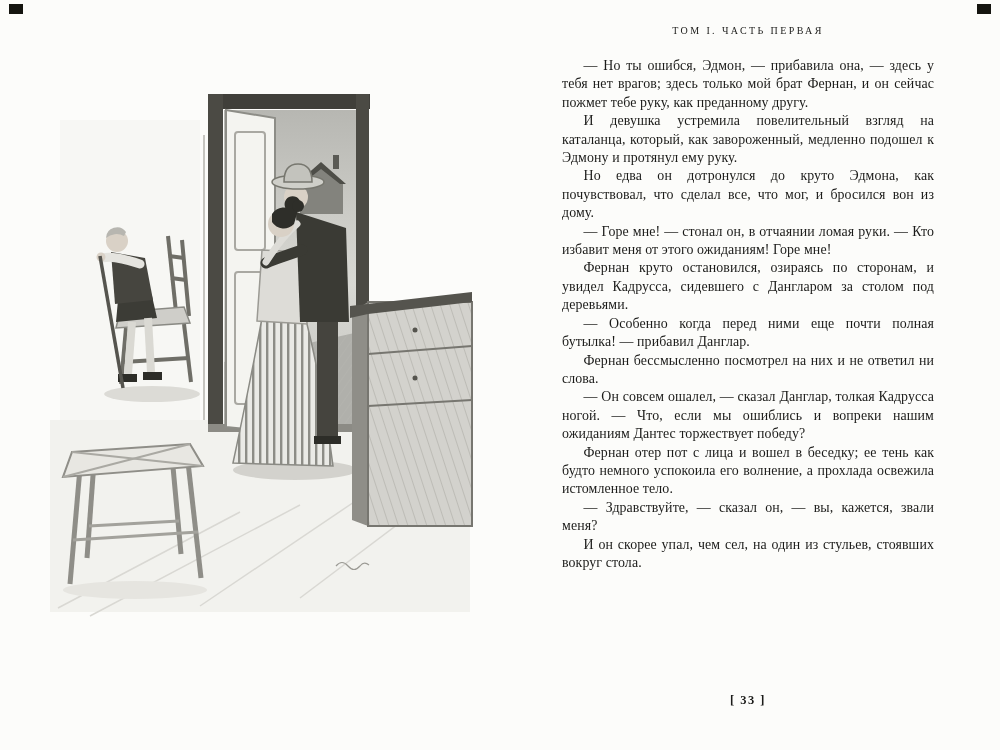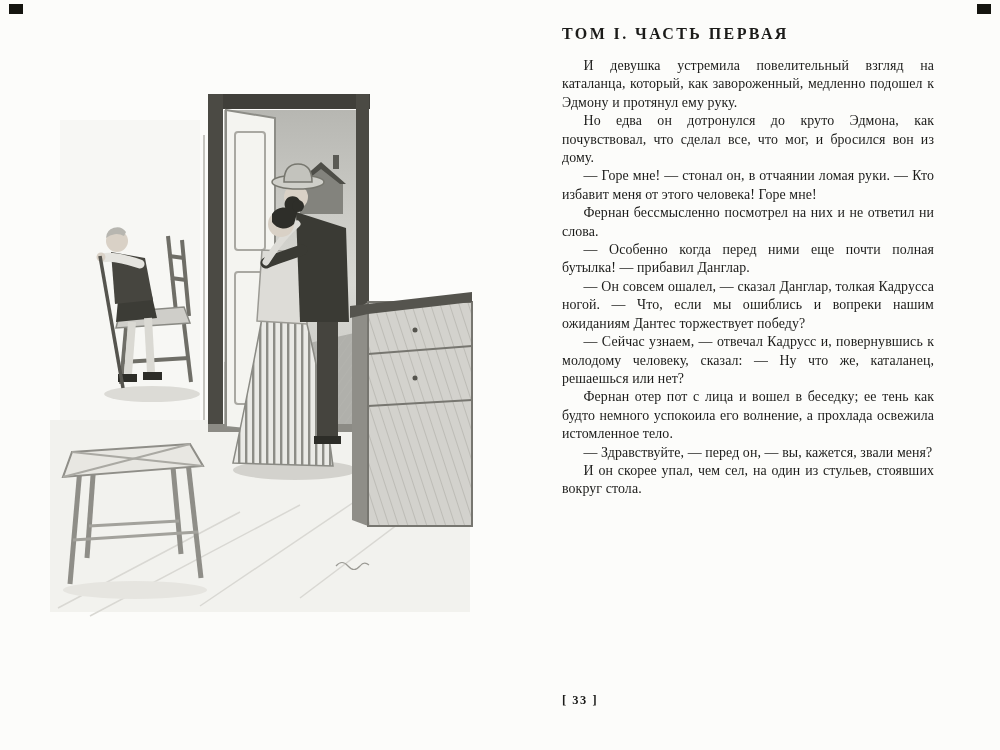--- a/index.html
+++ b/index.html
@@ -20,34 +20,35 @@
   .left-page {
     position:absolute; left:0; top:0; width:500px; height:750px;
   }
   .left-page svg { display:block; }
 
   .right-page {
     position:absolute; left:500px; top:0; width:500px; height:750px;
   }
   .running-head {
     position:absolute; top:25px; left:62px; width:372px;
-    text-align:left;
-    font-size:16px; font-weight:bold;
+    text-align:center;
+    font-size:10px; font-weight:normal;
     letter-spacing:2.4px;
     color:#1b1b19;
   }
   .text-column {
     position:absolute; top:57px; left:62px; width:372px;
     font-size:13.9px; line-height:18.4px;
     text-align:justify;
     letter-spacing:0.1px;
   }
   .text-column p { margin:0; text-indent:1.55em; }
   .folio {
     position:absolute; top:693px; left:62px; width:372px;
+    text-align:center;
     font-size:12.5px; font-weight:bold; letter-spacing:1.5px;
   }
 </style>
 </head>
 <body>
 
 <div class="book">
 
   <div class="corner-mark left"></div>
   <div class="corner-mark right"></div>
@@ -195,42 +196,43 @@
 
       <path d="M 336 566 q 6 -7 12 0 q 6 7 12 0 q 4 -5 9 -1" stroke="#9b9a94" stroke-width="1.2" fill="none"></path>
     </svg>
   </div>
 
   <div class="right-page">
     <div class="running-head">ТОМ I. ЧАСТЬ ПЕРВАЯ</div>
 
     <div class="text-column">
 
+        <p>— Но ты ошибся, Эдмон, — прибавила она, — здесь у тебя нет врагов; здесь только мой брат Фернан, и он сейчас пожмет тебе руку, как преданному другу.</p>
 
         <p>И девушка устремила повелительный взгляд на каталанца, который, как завороженный, медленно подошел к Эдмону и протянул ему руку.</p>
 
 
         <p>Но едва он дотронулся до круто Эдмона, как почувствовал, что сделал все, что мог, и бросился вон из дому.</p>
 
-        <p>— Горе мне! — стонал он, в отчаянии ломая руки. — Кто избавит меня от этого человека! Горе мне!</p>
-
-
-
+        <p>— Горе мне! — стонал он, в отчаянии ломая руки. — Кто избавит меня от этого ожиданиям! Горе мне!</p>
+
+
+        <p>Фернан круто остановился, озираясь по сторонам, и увидел Кадрусса, сидевшего с Дангларом за столом под деревьями.</p>
+
+
+        <p>— Особенно когда перед ними еще почти полная бутылка! — прибавил Данглар.</p>
 
         <p>Фернан бессмысленно посмотрел на них и не ответил ни слова.</p>
 
-        <p>— Особенно когда перед ними еще почти полная бутылка! — прибавил Данглар.</p>
-
         <p>— Он совсем ошалел, — сказал Данглар, толкая Кадрусса ногой. — Что, если мы ошиблись и вопреки нашим ожиданиям Дантес торжествует победу?</p>
 
-        <p>— Сейчас узнаем, — отвечал Кадрусс и, повернувшись к молодому человеку, сказал: — Ну что же, каталанец, решаешься или нет?</p>
 
         <p>Фернан отер пот с лица и вошел в беседку; ее тень как будто немного успокоила его волнение, а прохлада освежила истомленное тело.</p>
 
-        <p>— Здравствуйте, — перед он, — вы, кажется, звали меня?</p>
+        <p>— Здравствуйте, — сказал он, — вы, кажется, звали меня?</p>
 
         <p>И он скорее упал, чем сел, на один из стульев, стоявших вокруг стола.</p>
 
       </div>
 
     <div class="folio">[ 33 ]</div>
   </div>
 
 </div>
 

